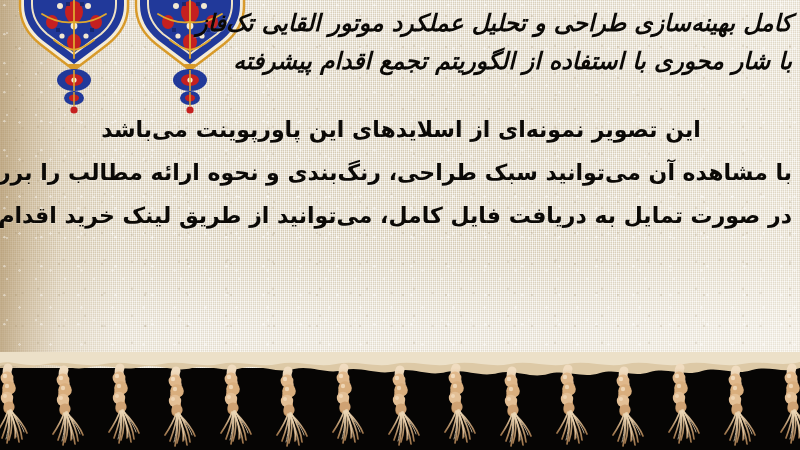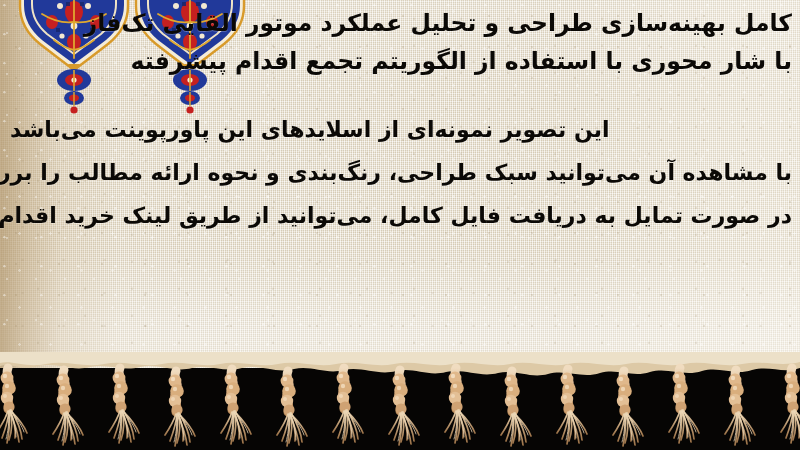--- a/index.html
+++ b/index.html
@@ -71,35 +71,35 @@
       radial-gradient(circle at 55% 88%, rgba(150,128,94,.16) 0 1px, transparent 1.4px);
     background-size:37px 29px,43px 31px,31px 37px,47px 27px,29px 41px,41px 33px;
     opacity:.85;pointer-events:none;
   }
 
   
   .textlayer{position:absolute;left:0;top:0;width:800px;height:390px;}
 
   .title-block{
     position:absolute;right:8px;top:4px;width:770px;
-    text-align:right;direction:rtl;
+    text-align:right;direction:rtl;font-style:italic;
   }
   .title-line{
     color:#0b0906;
     font-weight:bold;
     font-size:23.5px;
     line-height:38px;
     letter-spacing:0px;
     white-space:nowrap;
     text-shadow:0 1px 0 rgba(255,255,255,.22);
   }
 
   .body-block{
     position:absolute;right:8px;top:108px;width:782px;
-    text-align:left;direction:rtl;
+    text-align:center;direction:rtl;
   }
   .body-line{
     color:#0b0906;
     font-weight:bold;
     font-size:22px;
     line-height:43px;
     white-space:nowrap;
     text-shadow:0 1px 0 rgba(255,255,255,.22);
   }
 

